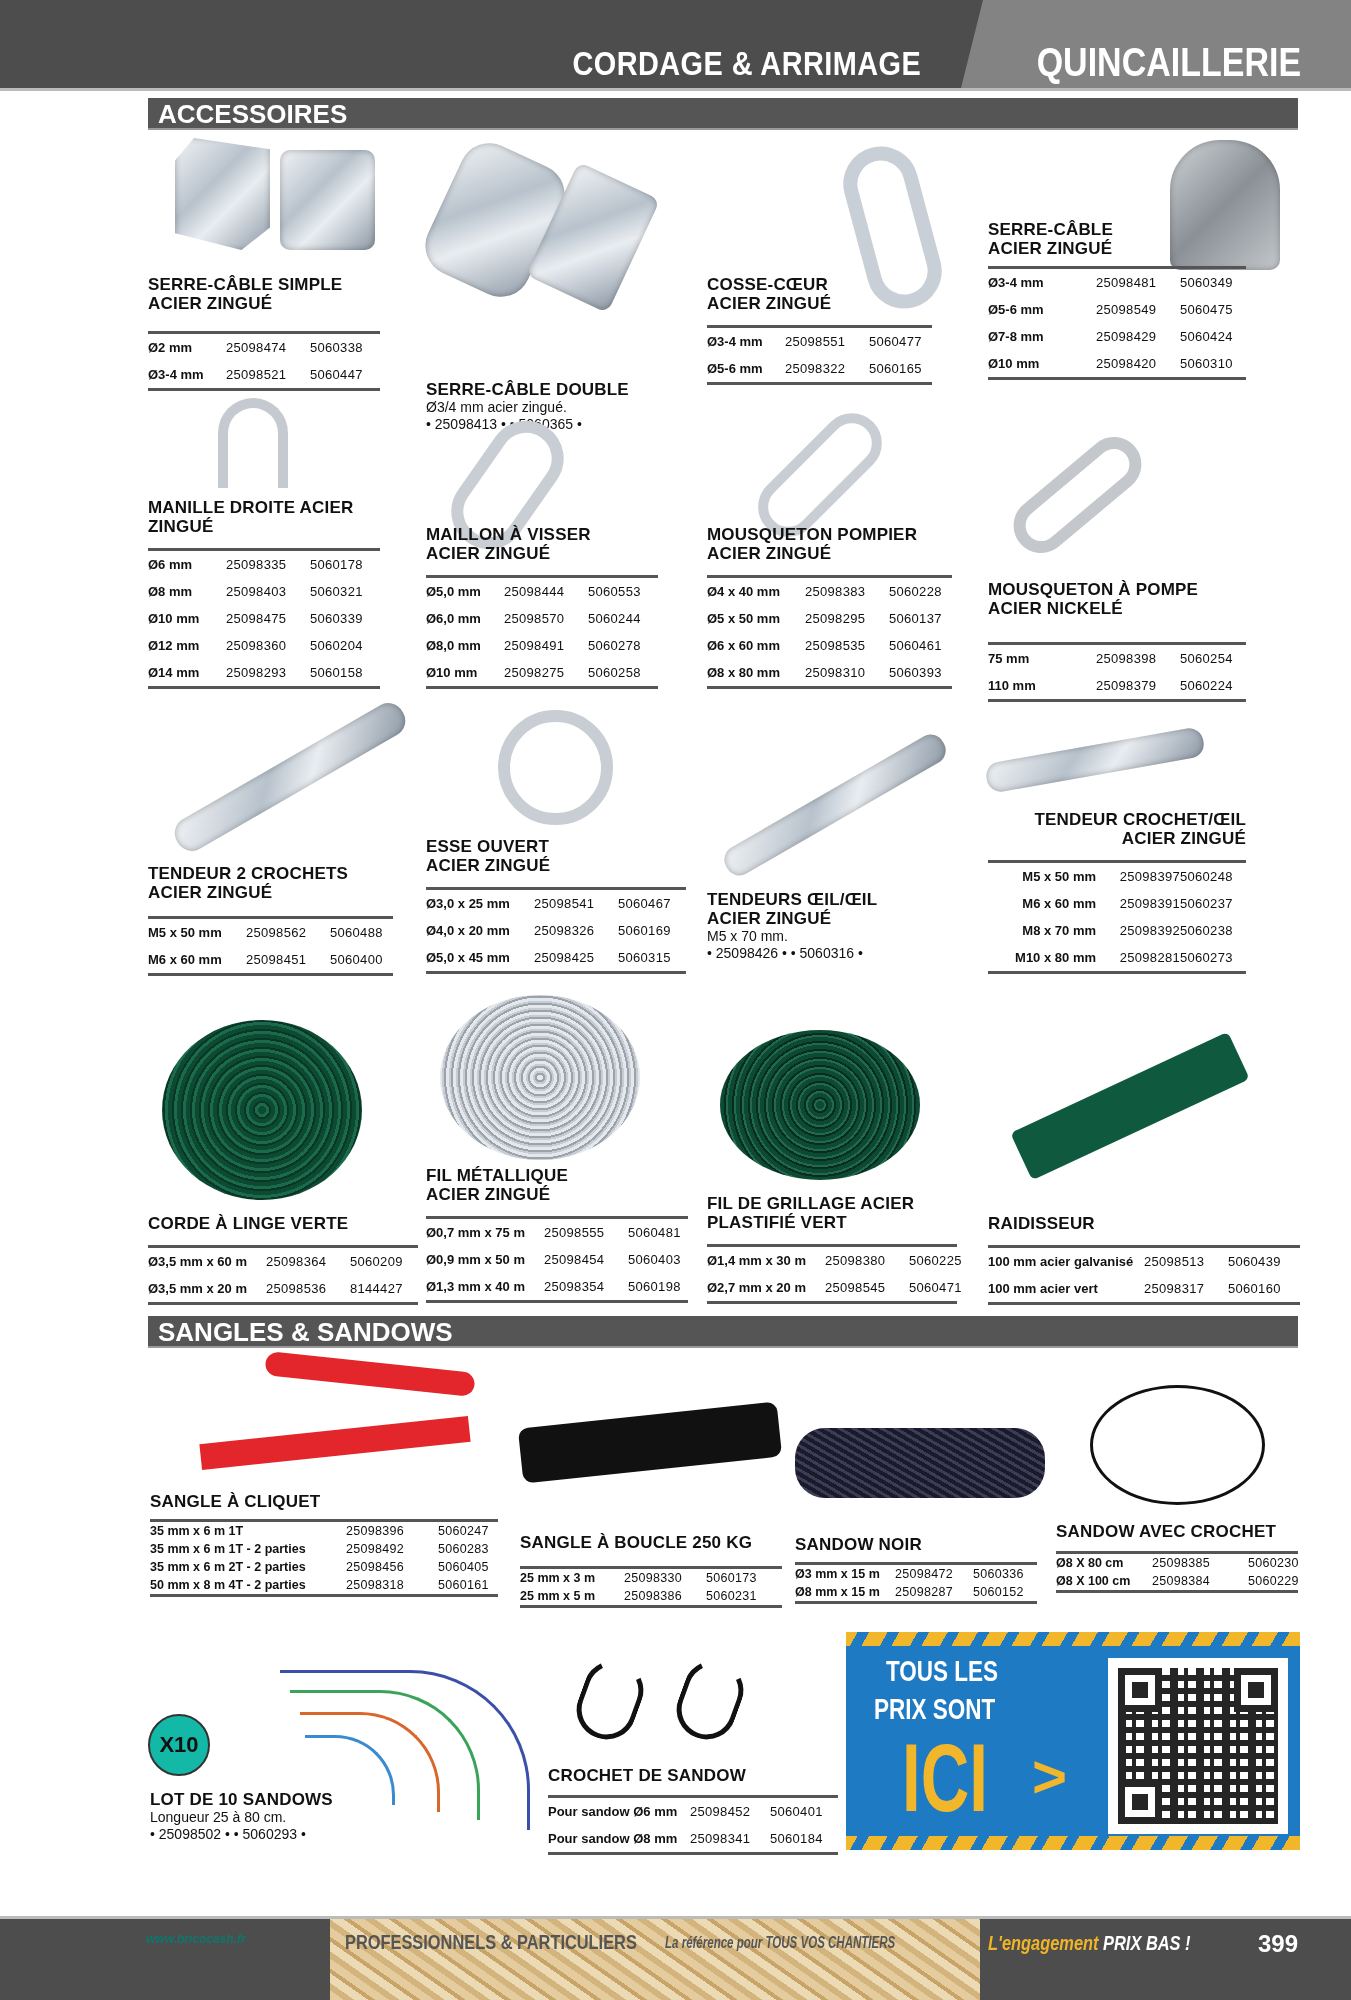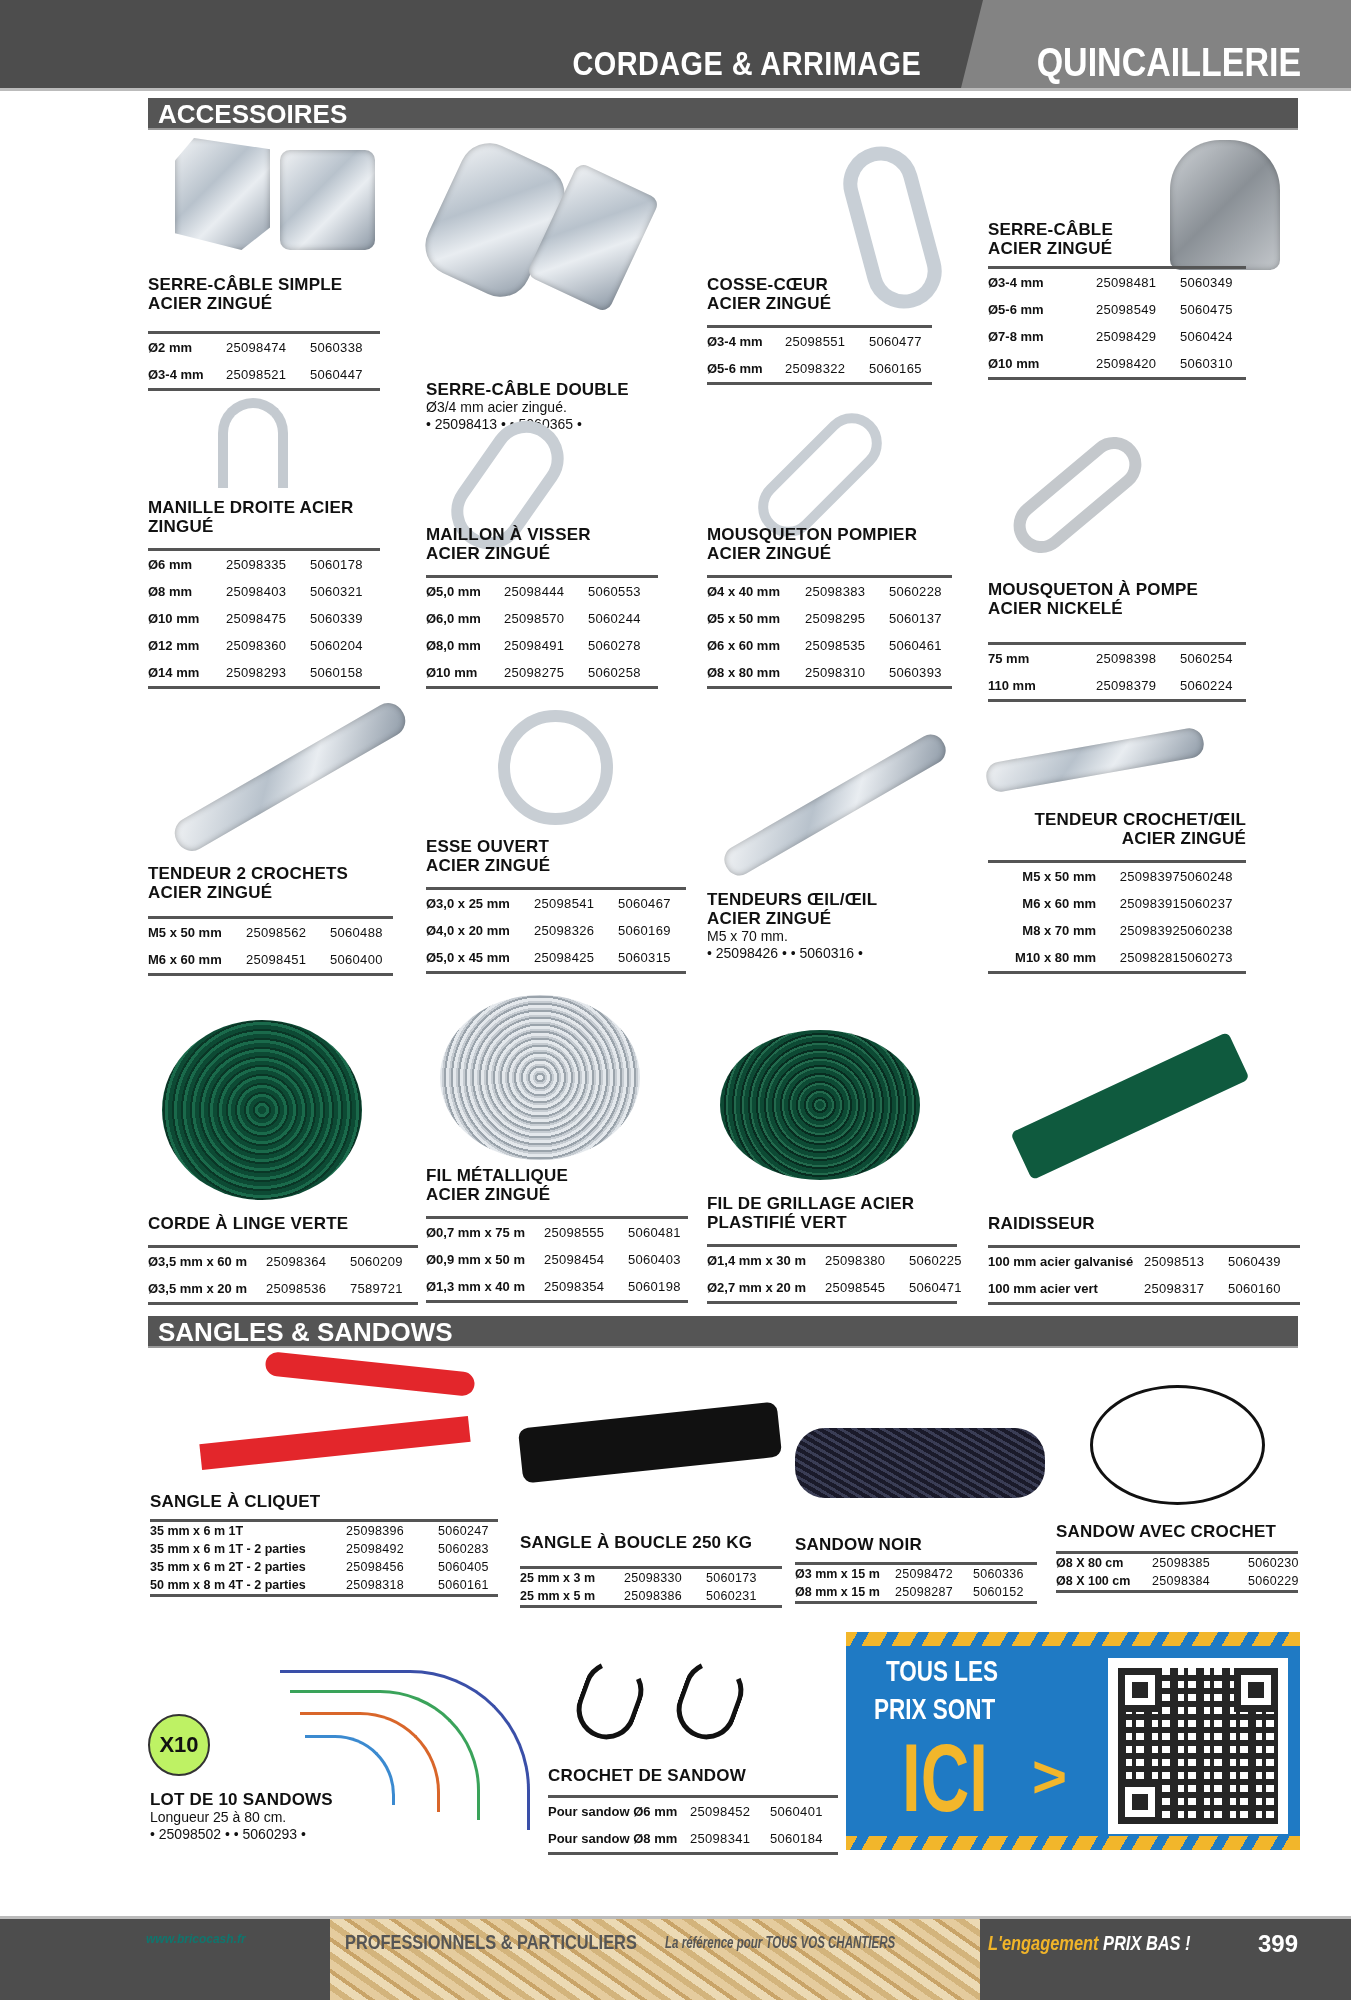--- a/index.html
+++ b/index.html
@@ -340,21 +340,21 @@
   <div class="prod-title">CORDE À LINGE VERTE</div>
   <div class="tbl" style="margin-top:12px;">
     <div class="row">
         <span class="c1" style="width:118px">Ø3,5 mm x 60 m</span>
         <span class="c2" style="width:84px">25098364</span>
         <span class="c3">5060209</span>
       </div>
     <div class="row">
         <span class="c1" style="width:118px">Ø3,5 mm x 20 m</span>
         <span class="c2" style="width:84px">25098536</span>
-        <span class="c3">7589721</span>
+        <span class="c3">8144427</span>
       </div>
   </div>
 </div>
 
 <div class="prod" style="left:426px;top:1166px;width:262px;">
   <div class="prod-title">FIL MÉTALLIQUE</div>
   <div class="prod-title">ACIER ZINGUÉ</div>
   <div class="tbl" style="margin-top:12px;">
     <div class="row">
         <span class="c1" style="width:118px">Ø0,7 mm x 75 m</span>
@@ -482,21 +482,21 @@
         <span class="c3">5060230</span>
       </div>
     <div class="row">
         <span class="c1" style="width:96px">Ø8 X 100 cm</span>
         <span class="c2" style="width:96px">25098384</span>
         <span class="c3">5060229</span>
       </div>
   </div>
 </div>
 
-<div class="img" style="left:148px;top:1714px;width:62px;height:62px;border-radius:50%;background:#bef264;border:2px solid #333;display:flex;align-items:center;justify-content:center;font-weight:bold;font-size:22px;">X10</div>
+<div class="img" style="left:148px;top:1714px;width:62px;height:62px;border-radius:50%;background:#14b8a6;border:2px solid #333;display:flex;align-items:center;justify-content:center;font-weight:bold;font-size:22px;">X10</div>
 <div class="img" style="left:280px;top:1670px;width:250px;height:160px;border:3px solid #3a4fa8;border-left:none;border-bottom:none;border-radius:0 120px 0 0;"></div>
 <div class="img" style="left:290px;top:1690px;width:190px;height:130px;border:3px solid #3aa35a;border-left:none;border-bottom:none;border-radius:0 100px 0 0;"></div>
 <div class="img" style="left:300px;top:1712px;width:140px;height:100px;border:3px solid #d9662a;border-left:none;border-bottom:none;border-radius:0 80px 0 0;"></div>
 <div class="img" style="left:305px;top:1735px;width:90px;height:70px;border:3px solid #3b8ad0;border-left:none;border-bottom:none;border-radius:0 60px 0 0;"></div>
 
 <div class="prod" style="left:150px;top:1790px;width:260px;">
   <div class="prod-title">LOT DE 10 SANDOWS</div>
   <div class="prod-desc">Longueur 25 à 80 cm.</div>
   <div class="prod-desc">• 25098502 • • 5060293 •</div>
 </div>

